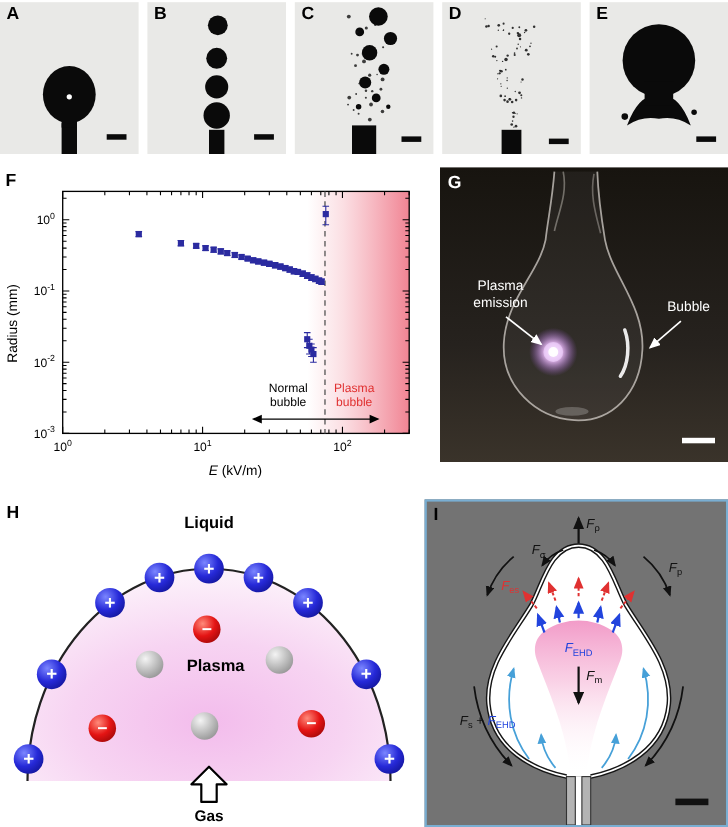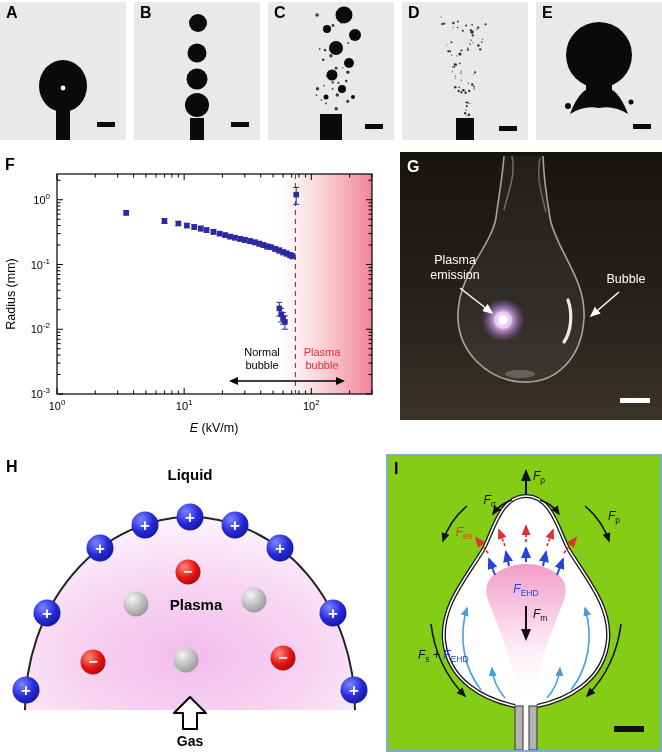--- a/index.html
+++ b/index.html
@@ -3,21 +3,21 @@
 <meta charset="utf-8">
 <style>
   html,body{margin:0;padding:0;background:#fff;}
   .stage{position:relative;width:662px;height:752px;background:#fff;font-family:"Liberation Sans",sans-serif;overflow:hidden;}
   .photo-panel{position:absolute;top:2px;width:126px;height:138px;background:#e9e9e7;}
   .panel-letter{position:absolute;font-weight:700;font-size:16px;color:#000;z-index:5;}
   .panel-letter.light{color:#fff;}
   #panel-f{position:absolute;left:0;top:148px;width:398px;height:300px;}
   #panel-g{position:absolute;left:400px;top:152px;width:262px;height:268px;}
   #panel-h{position:absolute;left:0;top:452px;width:380px;height:300px;}
-  #panel-i{position:absolute;left:386px;top:454px;width:276px;height:298px;box-sizing:border-box;border:2px solid #79aed2;background:#84cc16;}
+  #panel-i{position:absolute;left:386px;top:454px;width:276px;height:298px;box-sizing:border-box;border:2px solid #79aed2;background:#737373;}
   svg{display:block;}
   text{font-family:"Liberation Sans",sans-serif;}
   .it{font-style:italic;}
   .sub{font-size:8.5px;}
   .ehd{fill:#2244dd;}
   .redt{fill:#e03131;}
 </style>
 </head>
 <body>
 

